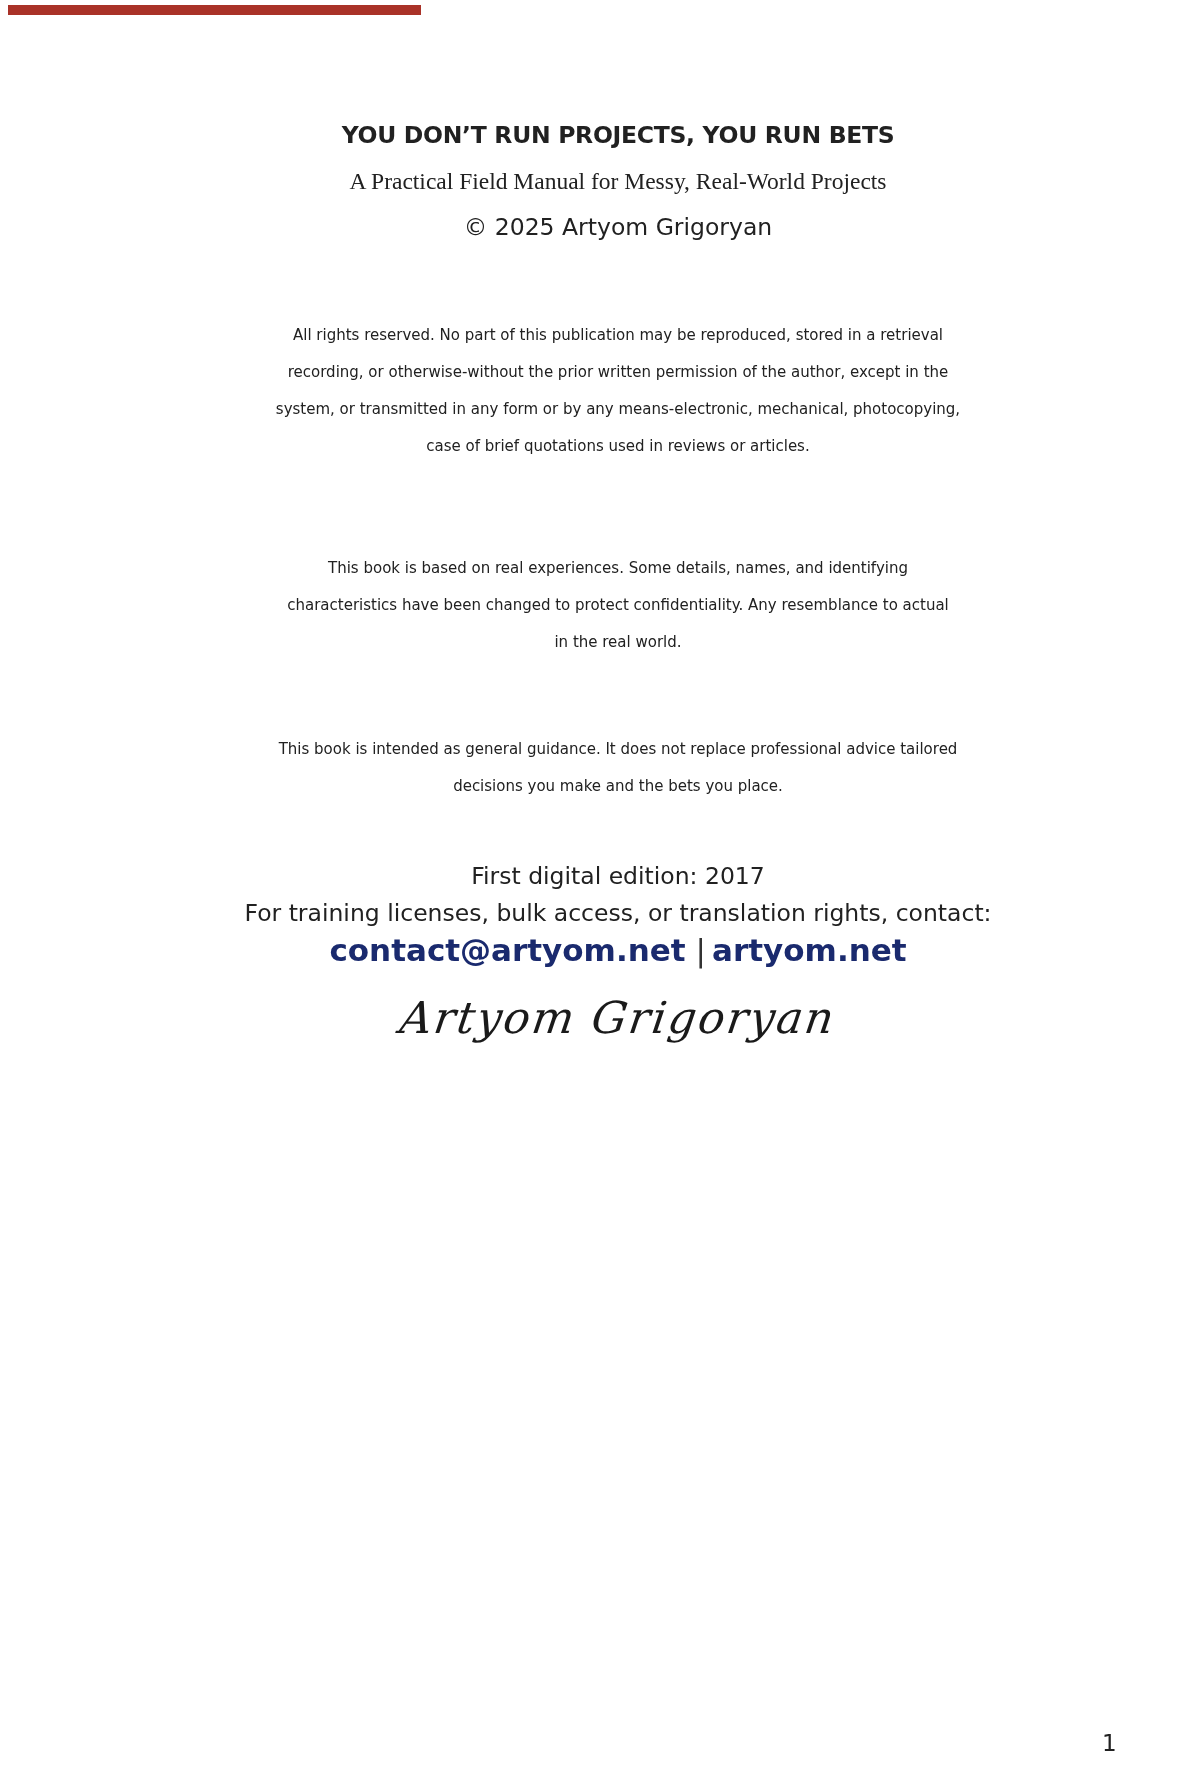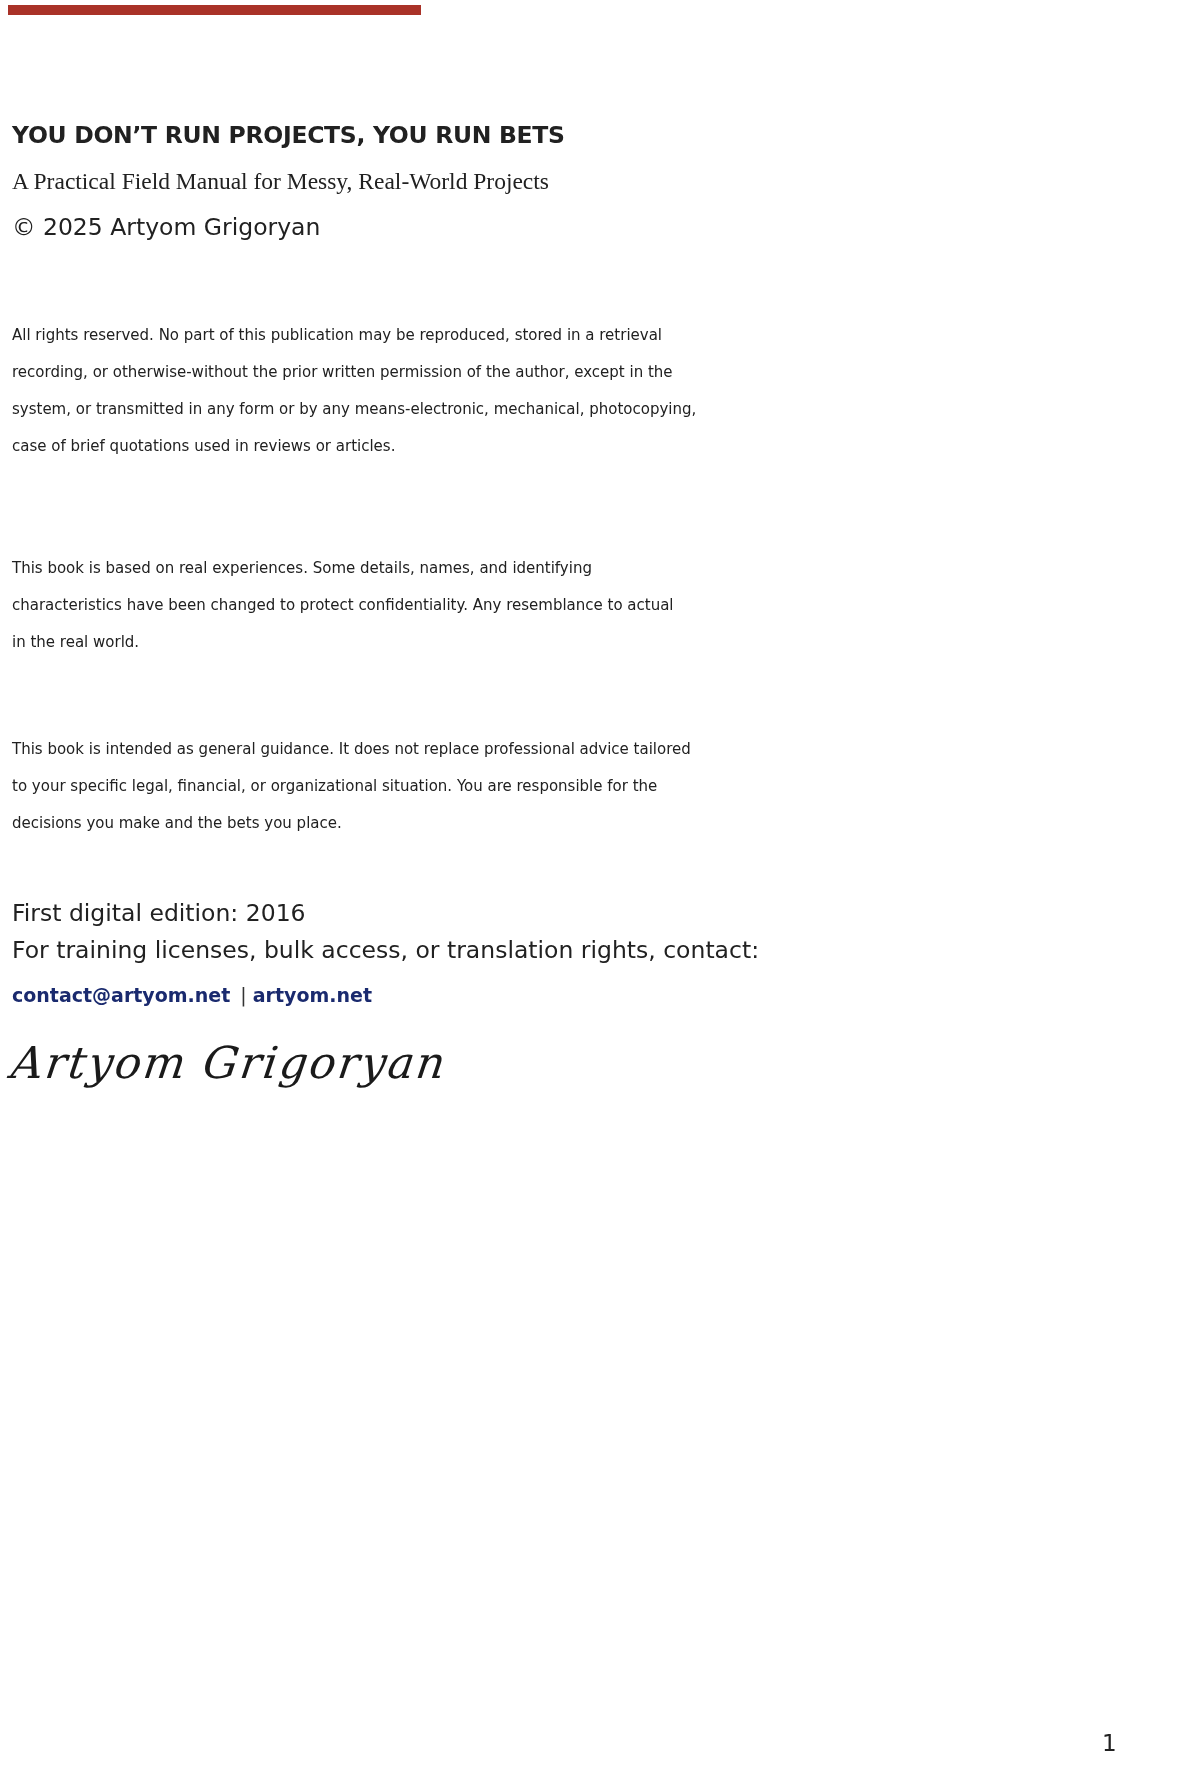--- a/index.html
+++ b/index.html
@@ -15,23 +15,24 @@
   .accent-bar {
     position: absolute;
     left: 8px;
     top: 5px;
     width: 413px;
     height: 10px;
     background: #a93228;
   }
   .content {
     position: absolute;
-    left: 12px;
+    left: 43px;
     top: 0;
     width: 1150px;
+    text-align: center;
   }
   .title {
     margin-top: 118px;
     font-size: 23.5px;
     font-weight: bold;
     line-height: 34px;
     letter-spacing: -0.3px;
     white-space: nowrap;
   }
   .subtitle {
@@ -61,22 +62,21 @@
     font-size: 23.5px;
     line-height: 37px;
     white-space: nowrap;
   }
   .contact-intro {
     font-size: 23.5px;
     line-height: 37px;
     white-space: nowrap;
   }
   .contact-line {
-    margin-top: 8px;
-    font-size: 19px;
+    font-size: 31px;
     line-height: 37px;
     font-weight: bold;
     white-space: nowrap;
   }
   .contact-link {
     color: #1a2a6e;
     text-decoration: none;
     font-weight: bold;
   }
   .contact-sep {
@@ -126,25 +126,24 @@
   </div>
 
   <div class="para para-2">
     <div class="line">This book is based on real experiences. Some details, names, and identifying</div>
     <div class="line">characteristics have been changed to protect confidentiality. Any resemblance to actual</div>
     <div class="line">in the real world.</div>
   </div>
 
   <div class="para para-3">
     <div class="line">This book is intended as general guidance. It does not replace professional advice tailored</div>
-    <div class="line">to your specific legal, financial, or organizational situation. You are responsible for the</div>
     <div class="line">decisions you make and the bets you place.</div>
   </div>
 
-  <div class="edition-line">First digital edition: 2016</div>
+  <div class="edition-line">First digital edition: 2017</div>
 
   <div class="contact-intro">For training licenses, bulk access, or translation rights, contact:</div>
 
   <div class="contact-line">
     <a href="#" class="contact-link">contact@artyom.net</a><span class="contact-sep">|</span><a href="#" class="contact-link">artyom.net</a>
   </div>
 
   <div class="signature">Artyom Grigoryan</div>
 
 </div>

